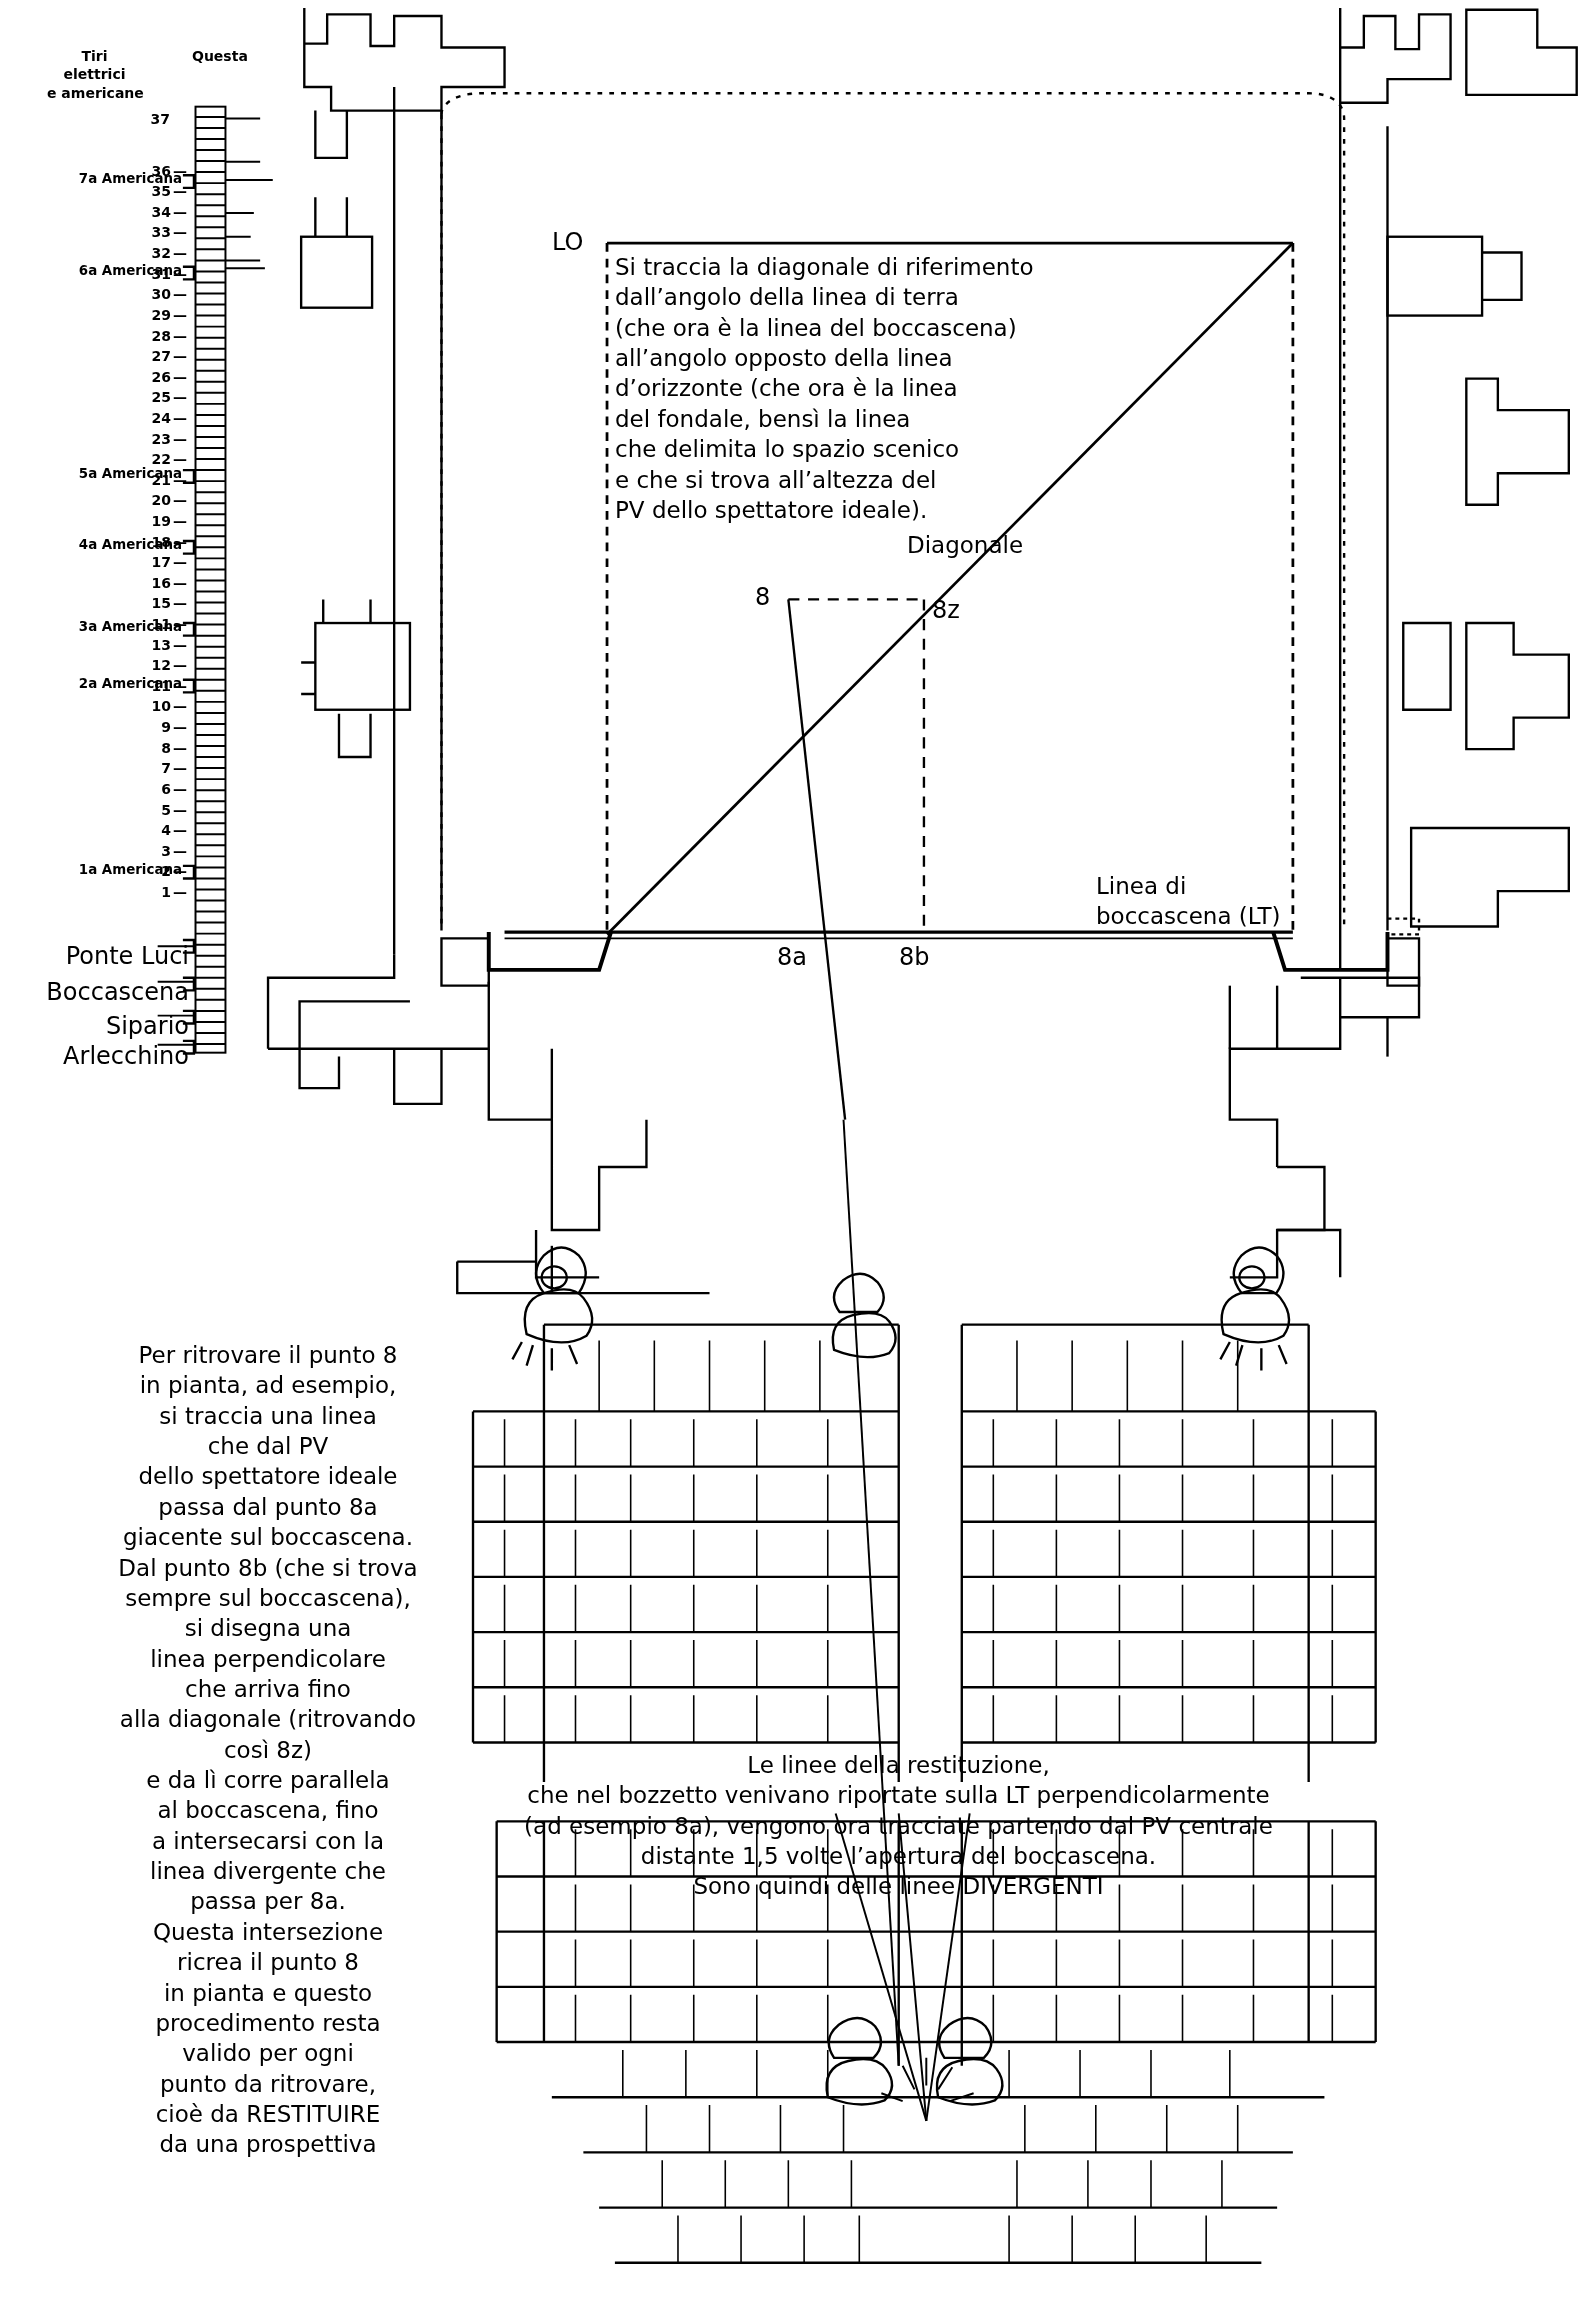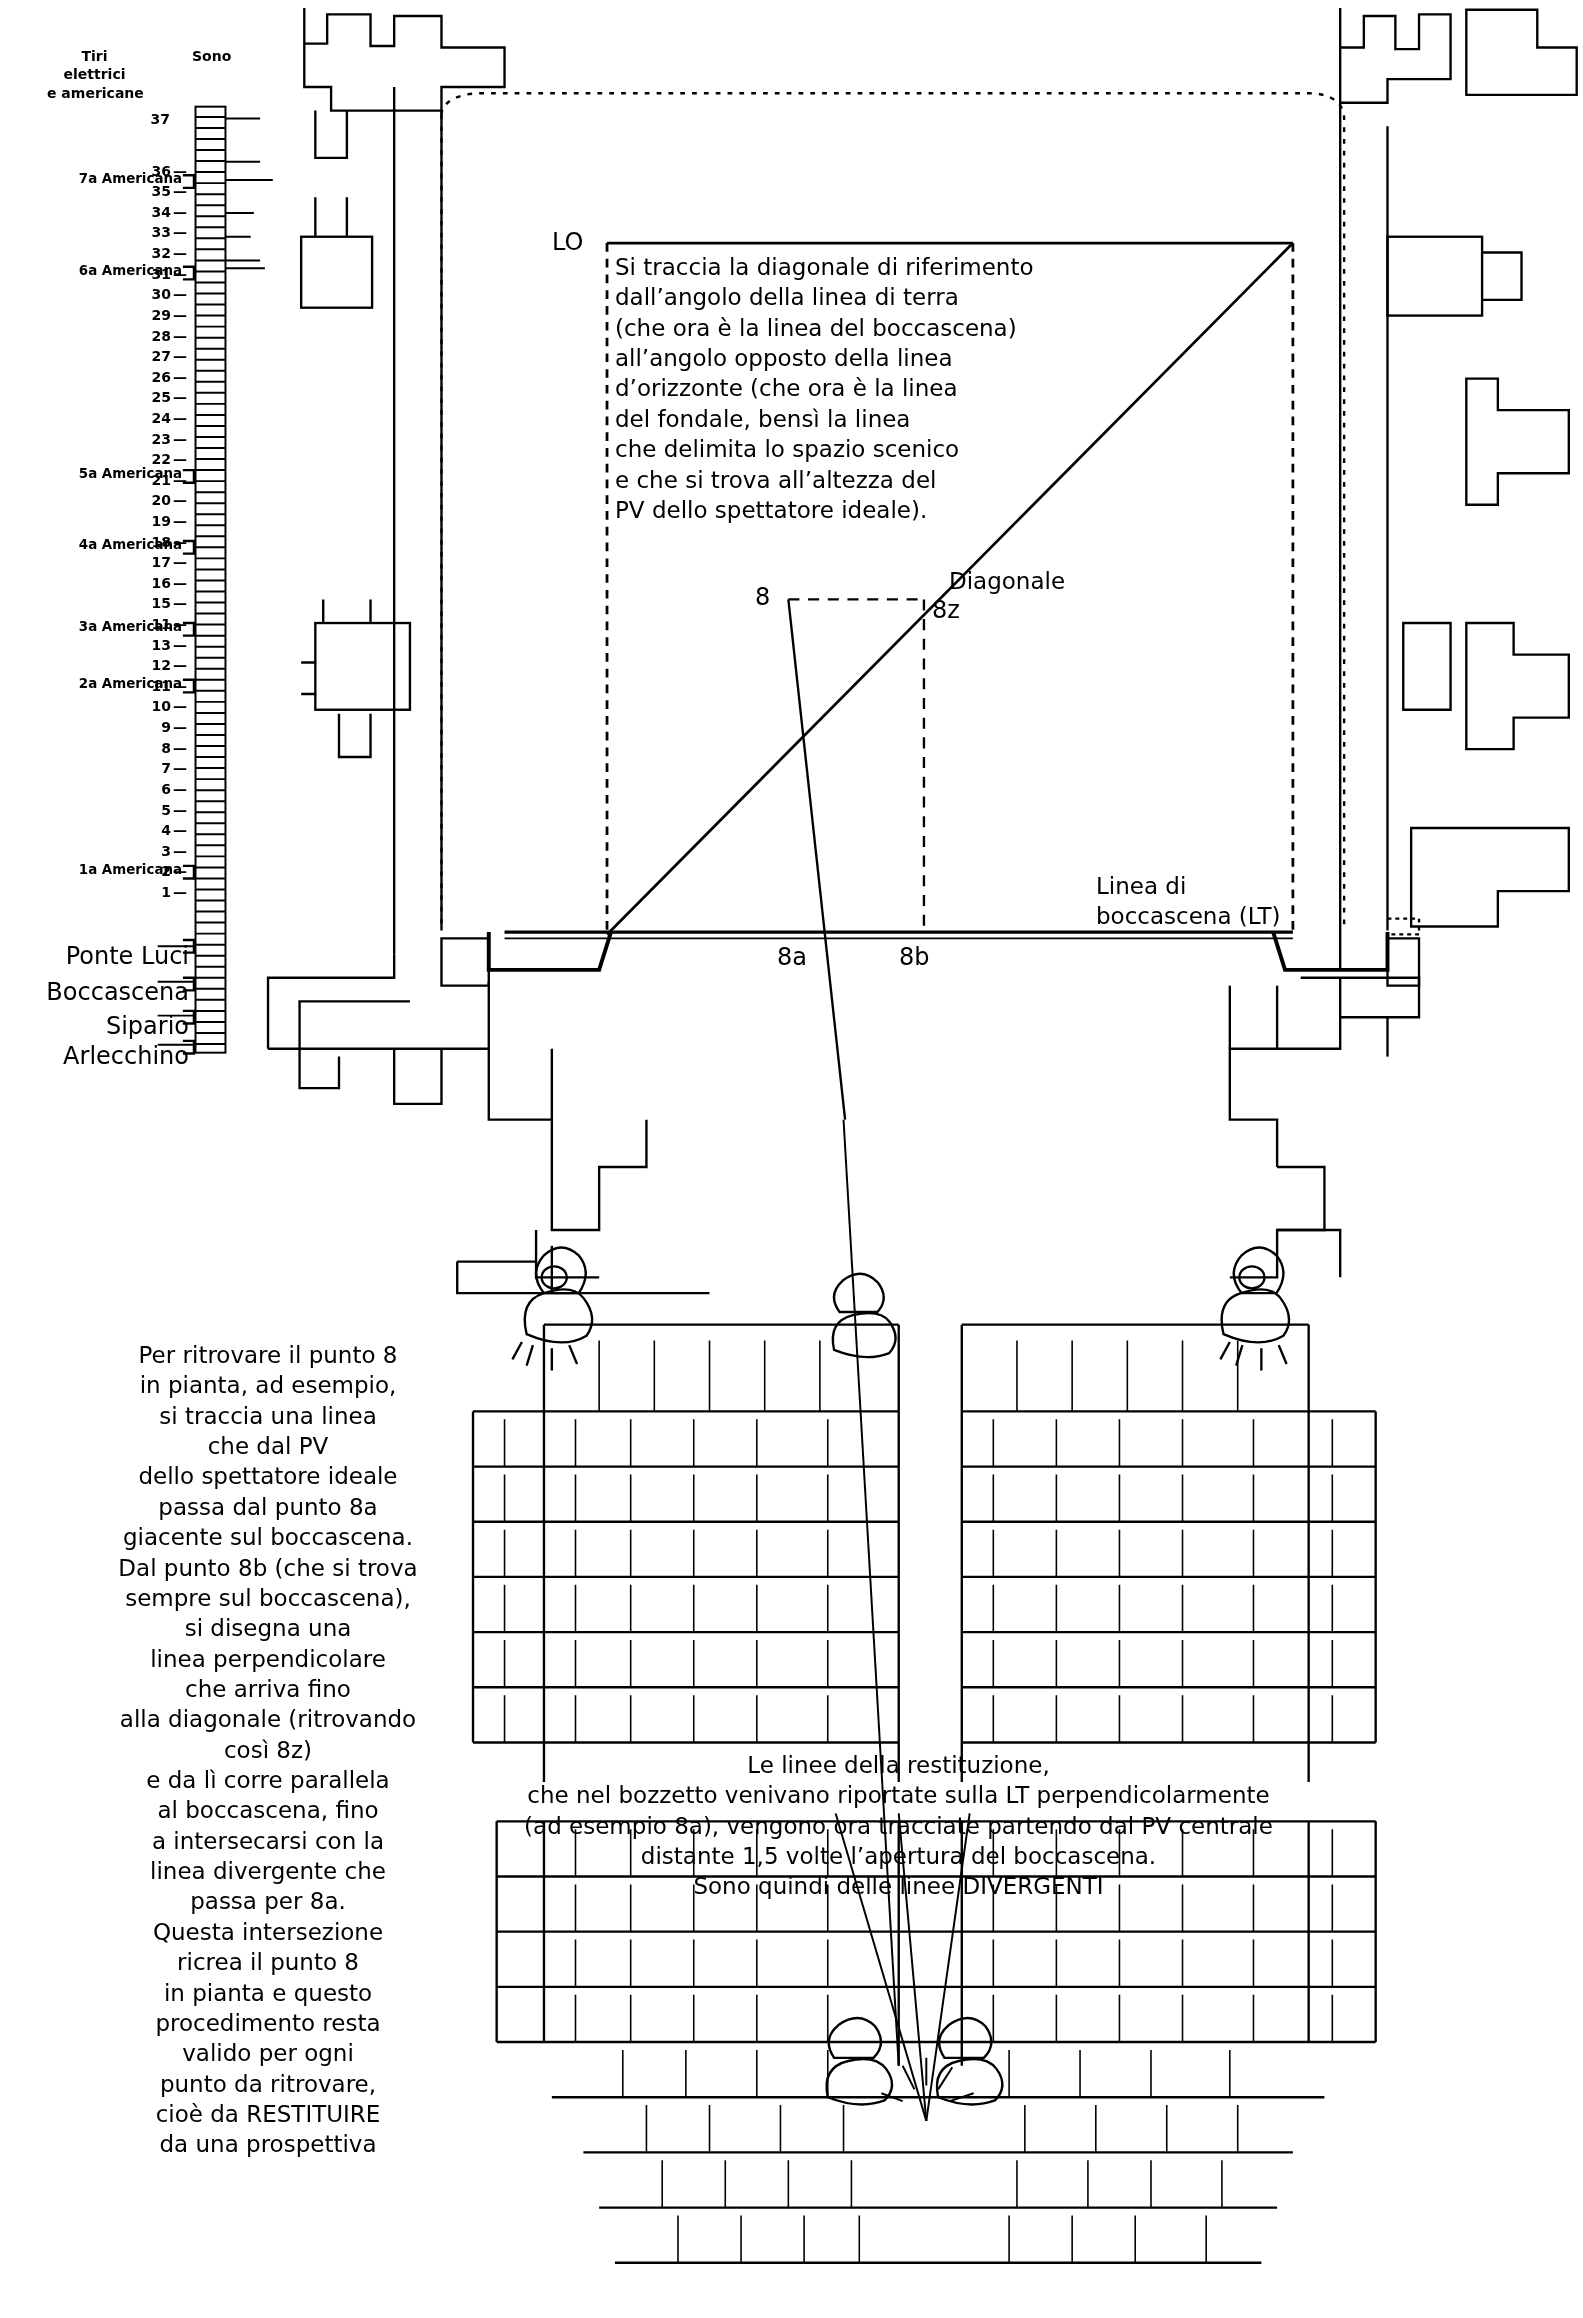--- a/index.html
+++ b/index.html
@@ -216,21 +216,21 @@
     <path d="M200 1200 H248 M200 1245 H248 M200 1288 H248 M200 1325 H248"></path>
     <path d="M286 228 H346 M286 340 H336"></path>
   </g>
 </svg>
 
 <div class="layer">
 
   <div class="txt lbl-small center" style="left:47px;top:47px;width:95px;">Tiri
 elettrici
 e americane</div>
-  <div class="txt lbl-small" style="left:192px;top:47px;">Sono</div>
+  <div class="txt lbl-small" style="left:192px;top:47px;">Questa</div>
 
   <div class="txt lbl-tiny right" style="left:32px;top:170px;width:150px;">7a Americana</div>
   <div class="txt lbl-tiny right" style="left:32px;top:262px;width:150px;">6a Americana</div>
   <div class="txt lbl-tiny right" style="left:32px;top:465px;width:150px;">5a Americana</div>
   <div class="txt lbl-tiny right" style="left:32px;top:536px;width:150px;">4a Americana</div>
   <div class="txt lbl-tiny right" style="left:32px;top:618px;width:150px;">3a Americana</div>
   <div class="txt lbl-tiny right" style="left:32px;top:675px;width:150px;">2a Americana</div>
   <div class="txt lbl-tiny right" style="left:32px;top:861px;width:150px;">1a Americana</div>
 
   <div class="txt big right" style="left:16px;top:941px;width:173px;">Ponte Luci</div>
@@ -320,21 +320,21 @@
   <div class="txt note" style="left:615px;top:252px;">Si traccia la diagonale di riferimento
 dall’angolo della linea di terra
 (che ora è la linea del boccascena)
 all’angolo opposto della linea
 d’orizzonte (che ora è la linea
 del fondale, bensì la linea
 che delimita lo spazio scenico
 e che si trova all’altezza del
 PV dello spettatore ideale).</div>
 
-  <div class="txt note" style="left:949px;top:530px;margin-top:36px;">Diagonale</div>
+  <div class="txt note" style="left:907px;top:530px;">Diagonale</div>
 
   <div class="txt big" style="left:755px;top:582px;">8</div>
   <div class="txt big" style="left:932px;top:595px;">8z</div>
 
   <div class="txt note" style="left:1096px;top:871px;">Linea di
 boccascena (LT)</div>
 
   <div class="txt big" style="left:777px;top:942px;">8a</div>
   <div class="txt big" style="left:899px;top:942px;">8b</div>
 

